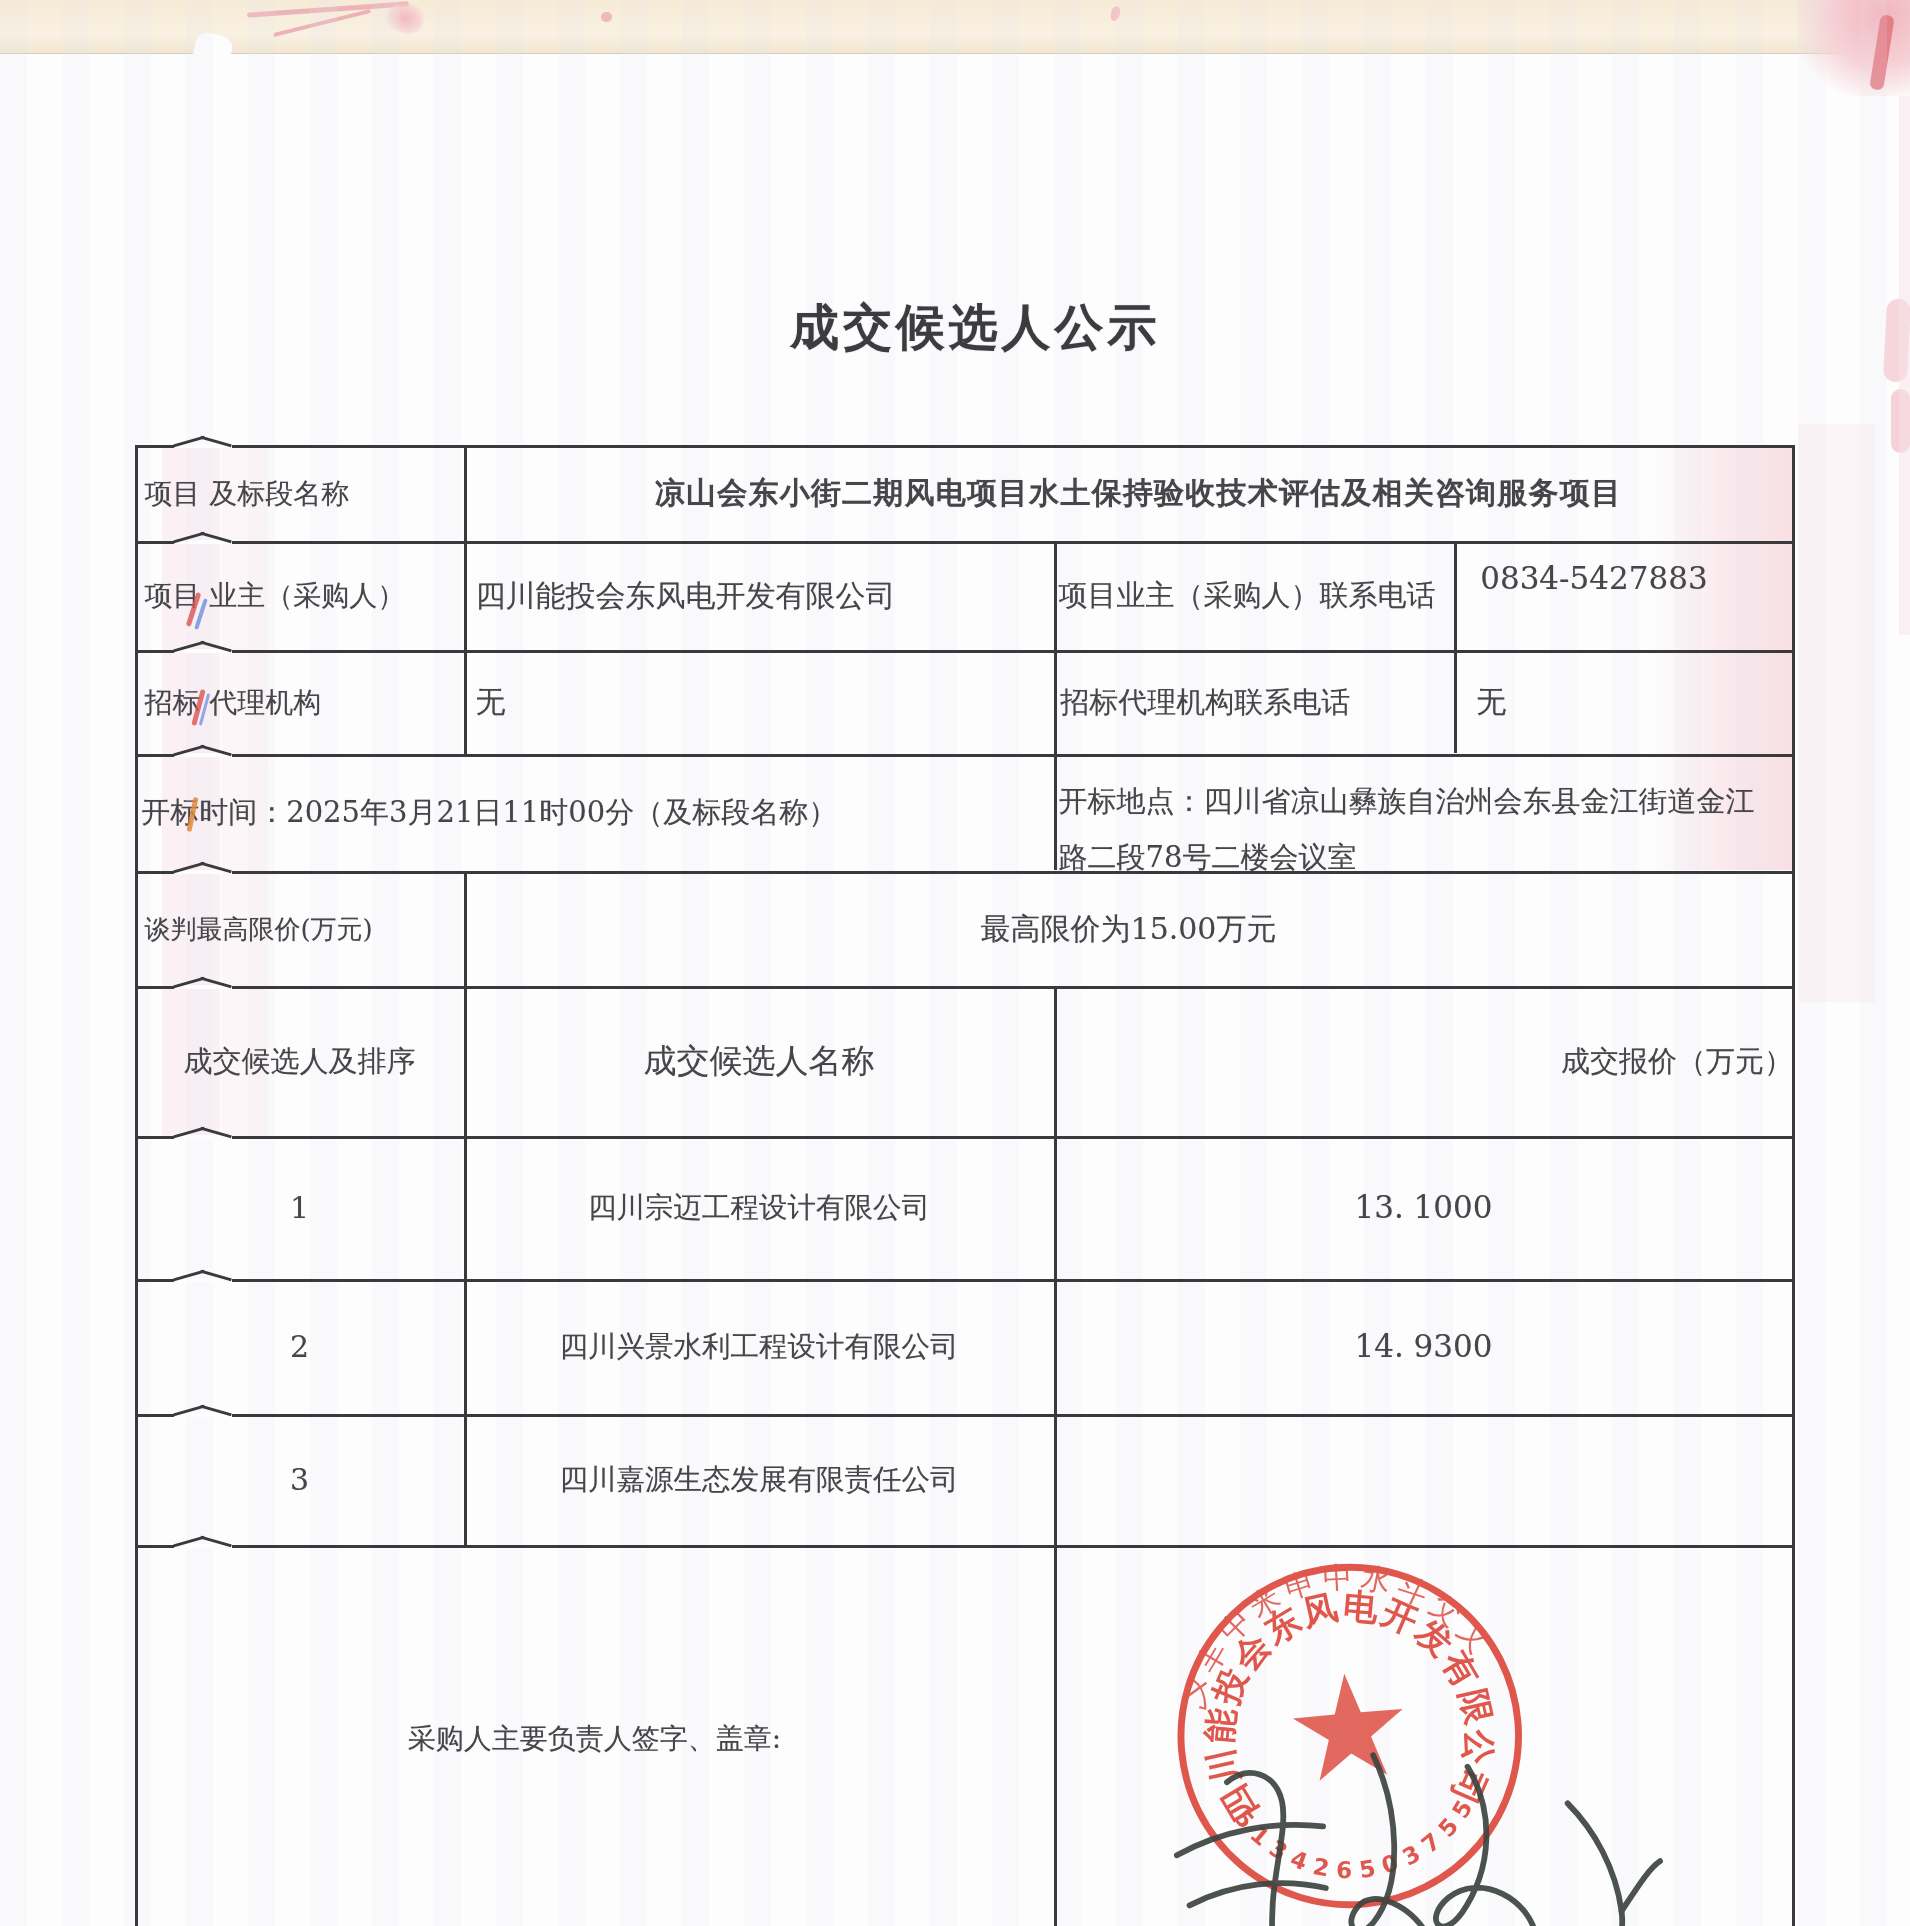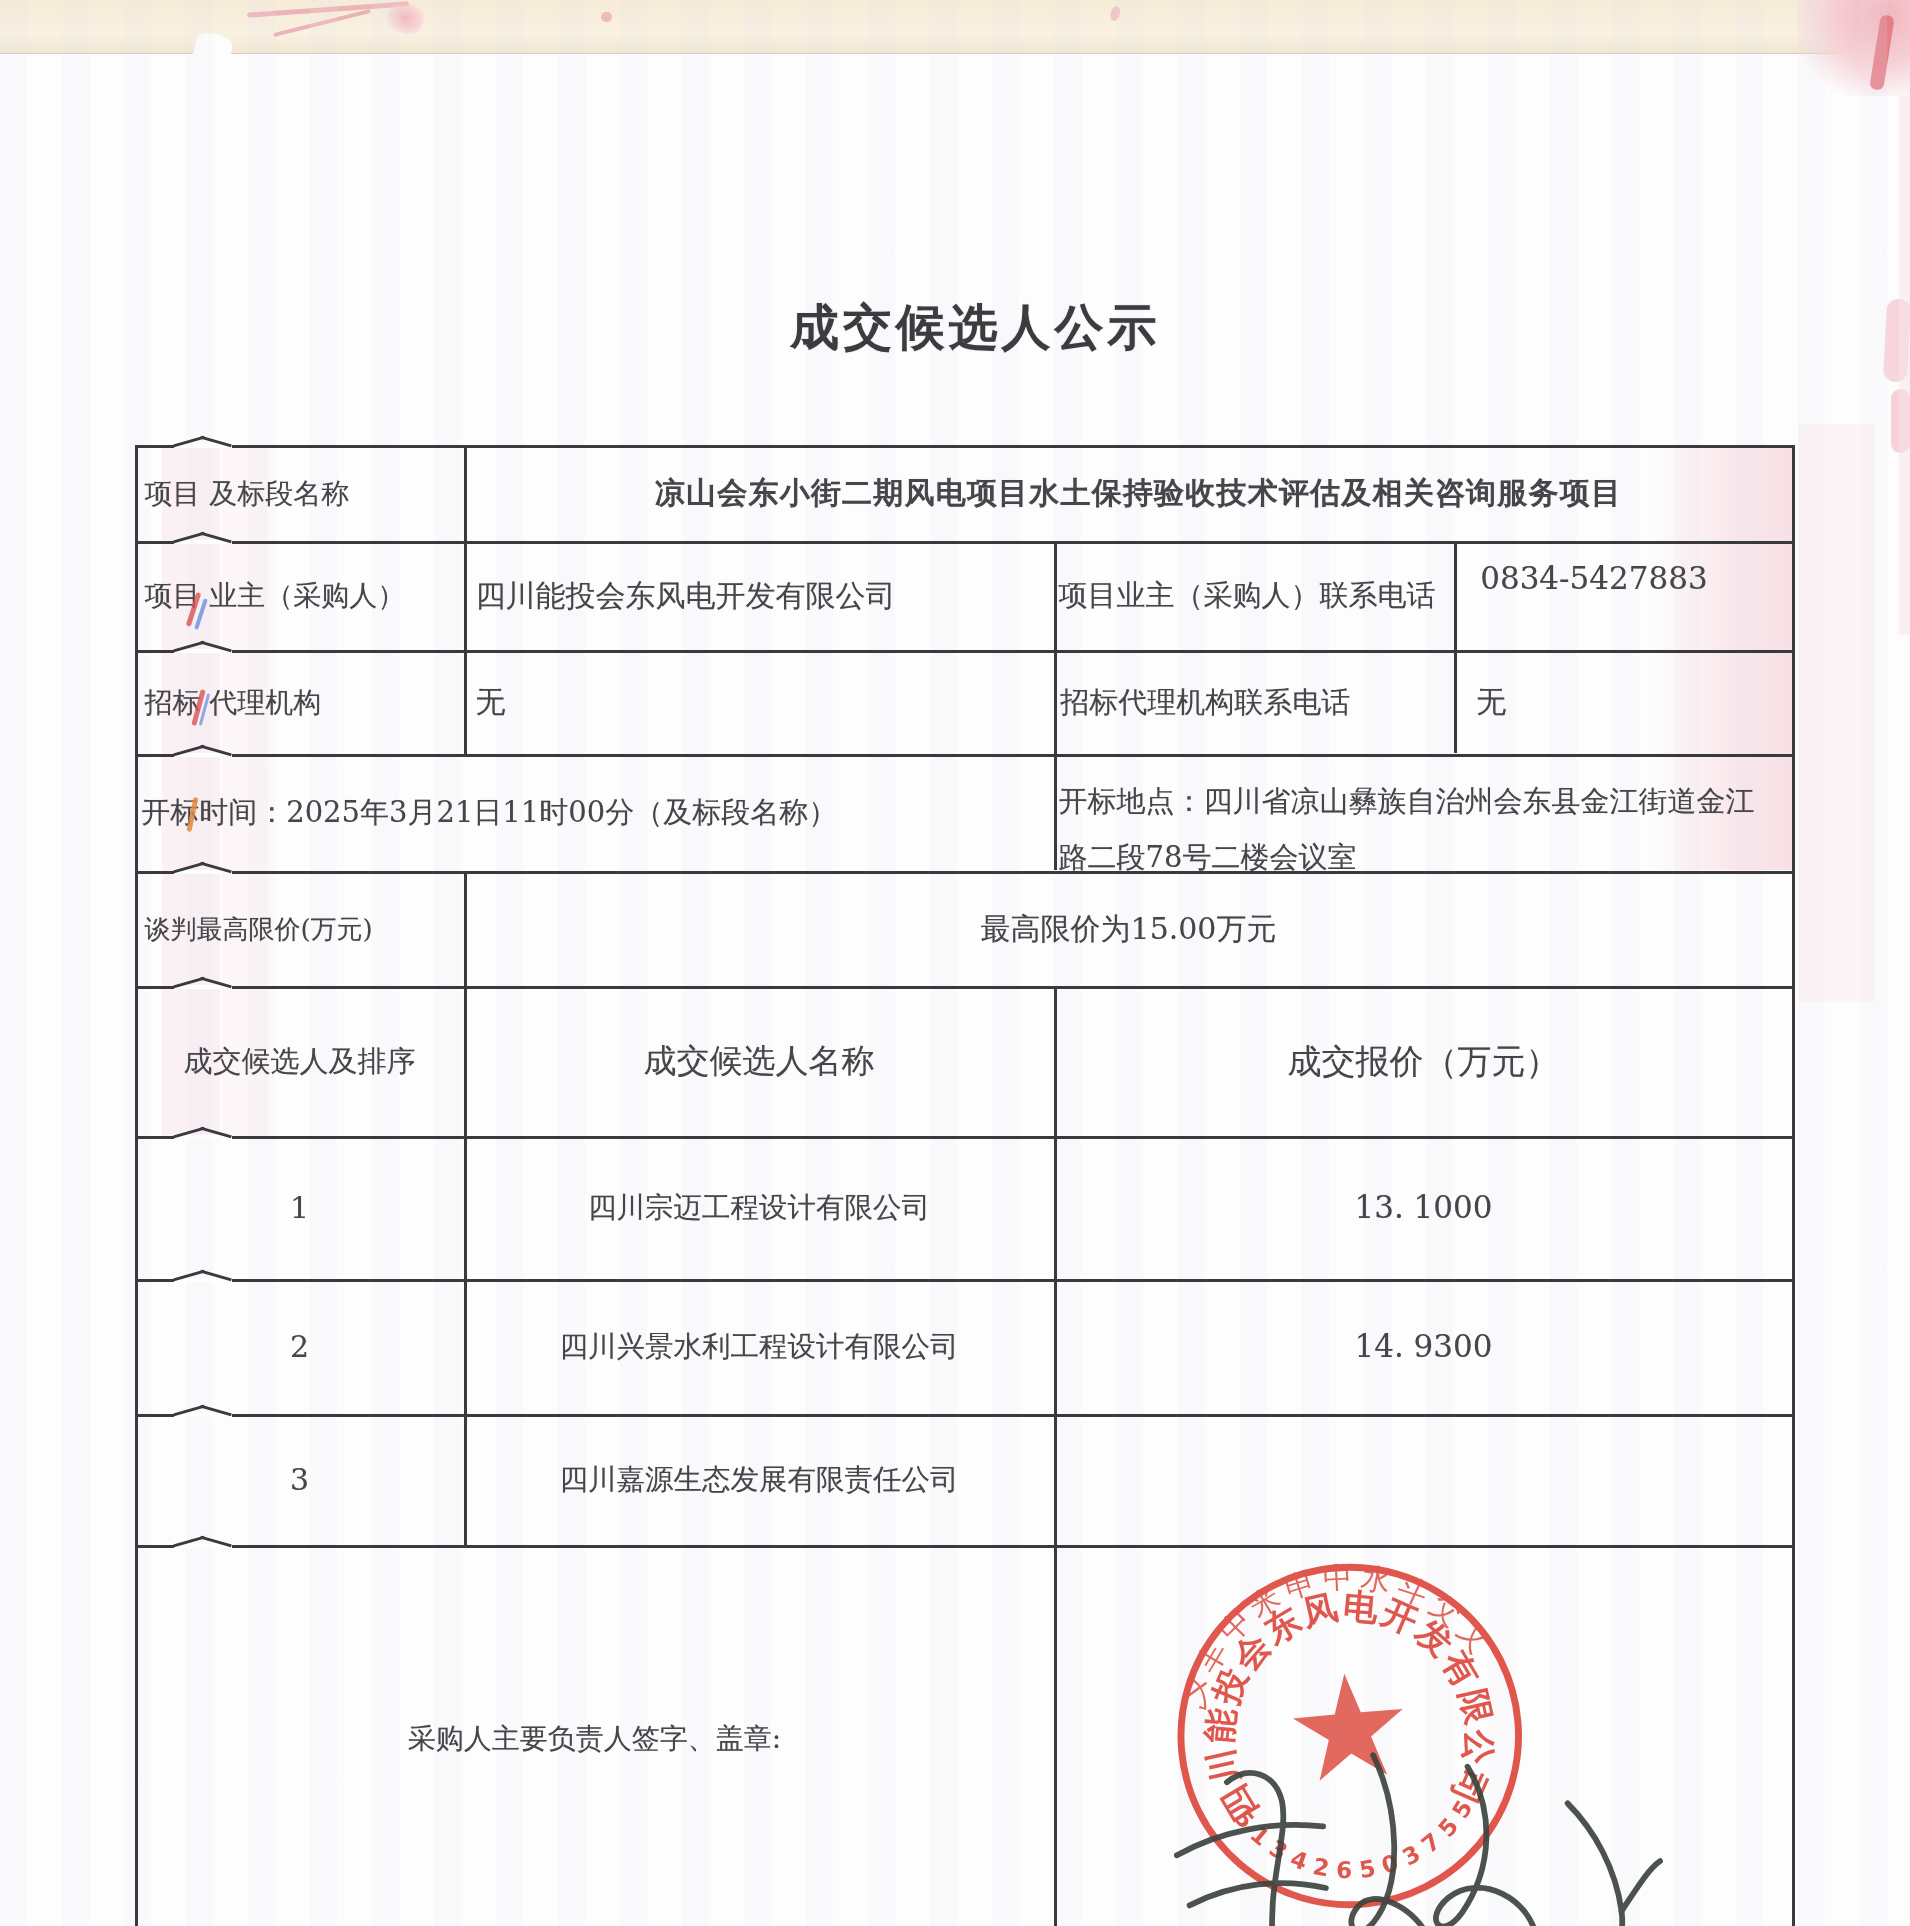--- a/index.html
+++ b/index.html
@@ -154,21 +154,21 @@
   <div class="cell center" style="left:464px;top:871px;width:1329px;height:116px;font-size:30px;">
       <span>最高限价为15.00万元</span>
     </div>
 
   <div class="cell center" style="left:135px;top:986px;width:329px;height:150px;font-size:29px;">
       <span>成交候选人及排序</span>
     </div>
   <div class="cell center" style="left:464px;top:986px;width:590px;height:150px;font-size:33px;">
       <span>成交候选人名称</span>
     </div>
-  <div class="cell center" style="left:1054px;top:986px;width:739px;height:150px;font-size:34px;">
+  <div class="cell center" style="left:1054px;top:986px;width:739px;height:150px;font-size:29px;justify-content:flex-end;">
       <span>成交报价（万元）</span>
     </div>
 
   <div class="cell center" style="left:135px;top:1136px;width:329px;height:143px;font-size:30px;">
       <span>1</span>
     </div>
   <div class="cell center" style="left:464px;top:1136px;width:590px;height:143px;font-size:28.5px;">
       <span>四川宗迈工程设计有限公司</span>
     </div>
   <div class="cell center" style="left:1054px;top:1136px;width:739px;height:143px;font-size:31px;">

